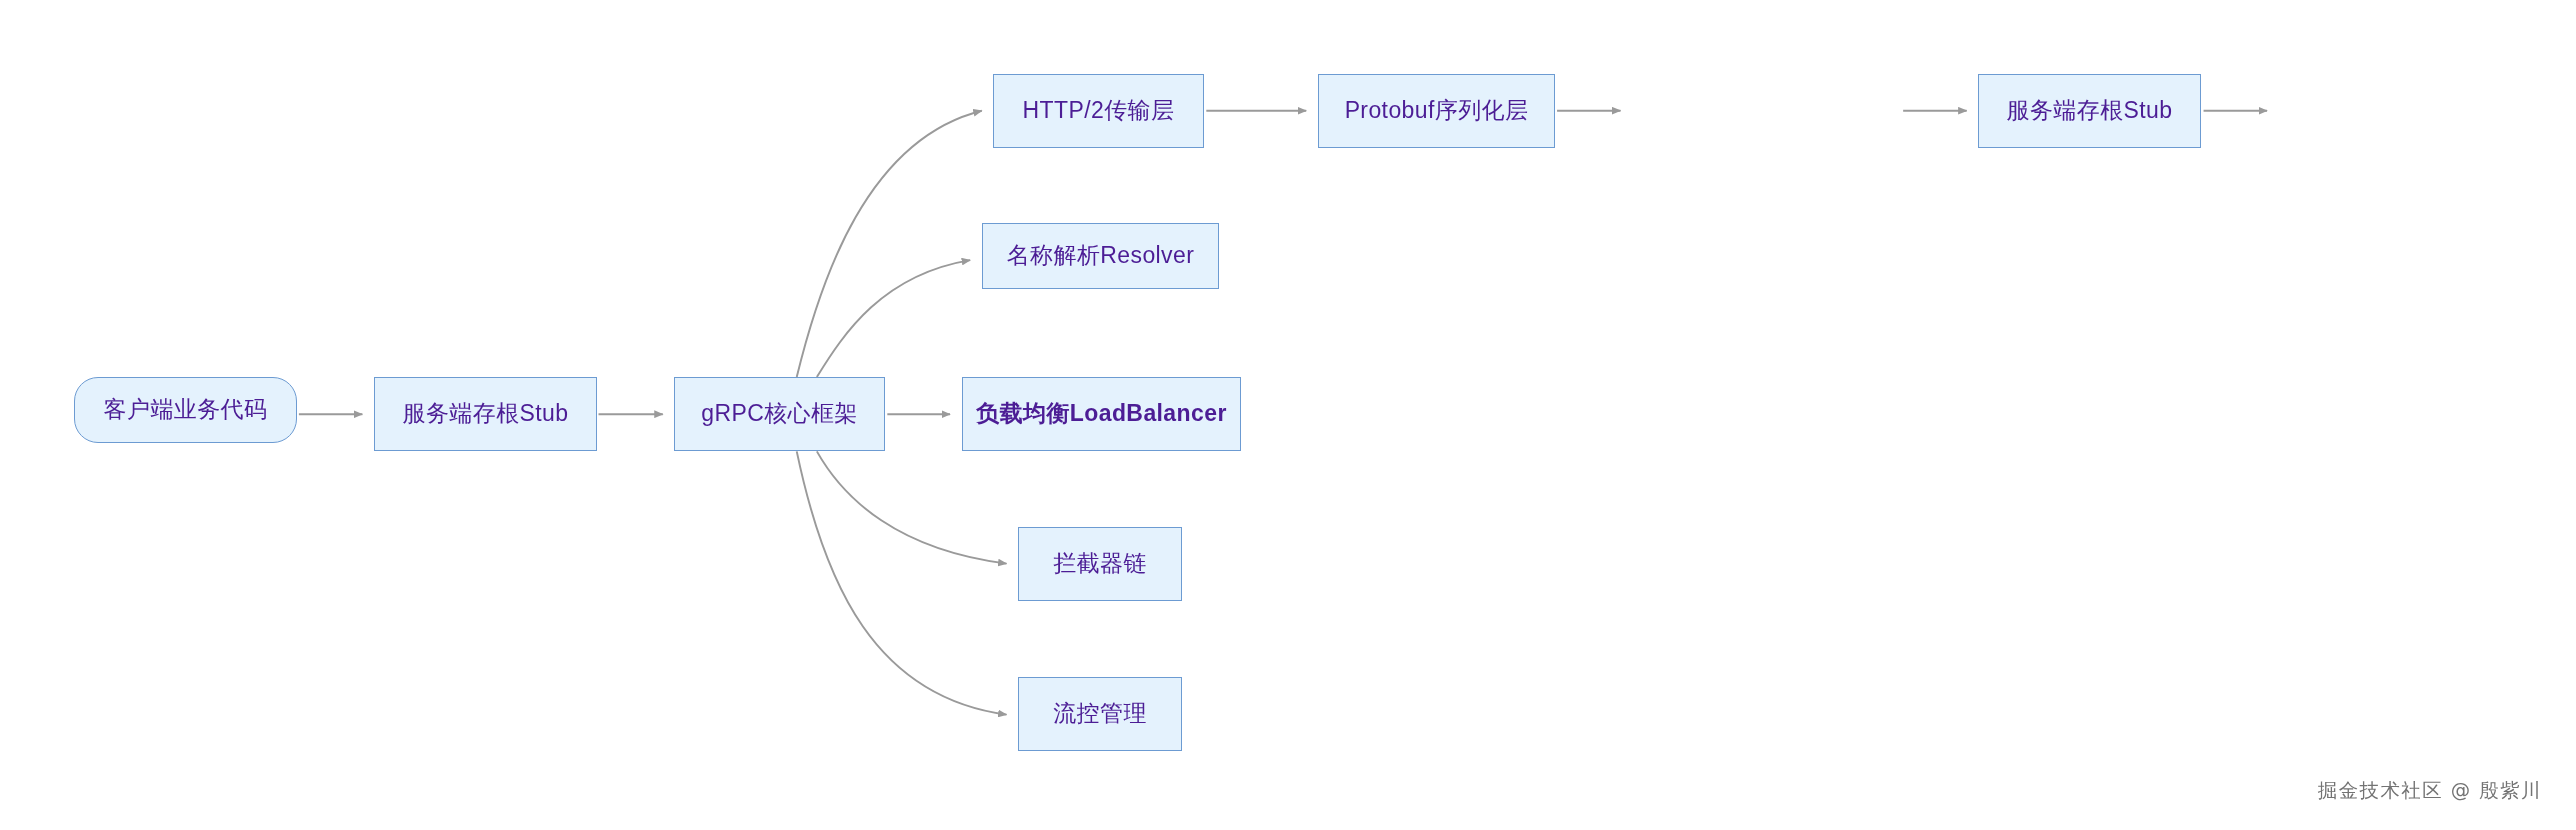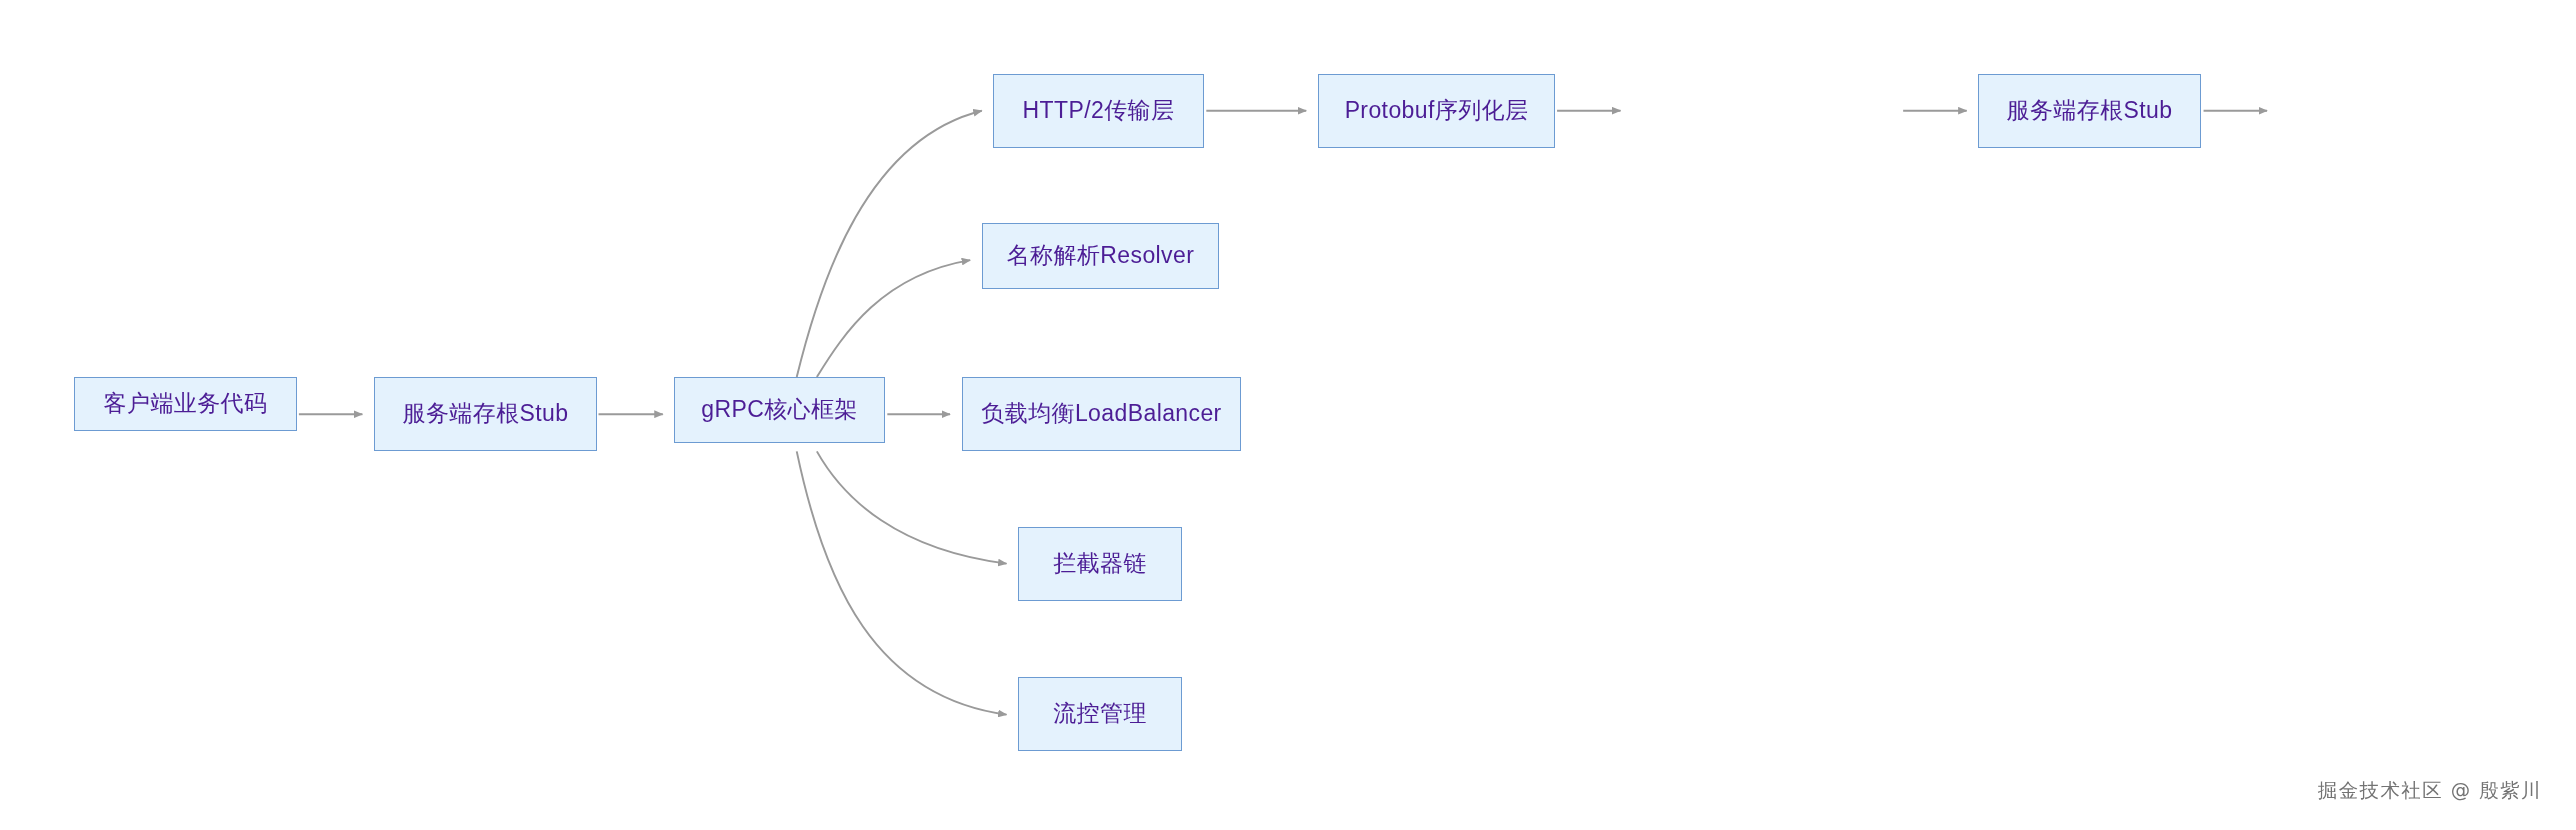--- a/index.html
+++ b/index.html
@@ -82,29 +82,29 @@
 
     <path d="M 1558 143 L 1687 143" fill="none" stroke="#9a9a9a" stroke-width="2.5" marker-end="url(#arrowhead)"></path>
 
     <path d="M 2011 143 L 2093 143" fill="none" stroke="#9a9a9a" stroke-width="2.5" marker-end="url(#arrowhead)"></path>
 
     <path d="M 2458 143 L 2540 143" fill="none" stroke="#9a9a9a" stroke-width="2.5" marker-end="url(#arrowhead)"></path>
 
     <path d="M 2846 143 L 2928 143" fill="none" stroke="#9a9a9a" stroke-width="2.5" marker-end="url(#arrowhead)"></path>
   </svg>
 
-  <div class="node" style="left:74px; top:377px; width:223px; height:54px;">
+  <div class="node" style="left:74px; top:377px; width:223px; height:66px;border-radius:24px;">
     <span class="node-label">客户端业务代码</span>
   </div>
 
   <div class="node" style="left:374px; top:377px; width:223px; height:74px;">
     <span class="node-label">服务端存根Stub</span>
   </div>
 
-  <div class="node" style="left:674px; top:377px; width:211px; height:66px;">
+  <div class="node" style="left:674px; top:377px; width:211px; height:74px;">
     <span class="node-label">gRPC核心框架</span>
   </div>
 
   <div class="node" style="left:993px; top:74px; width:211px; height:74px;">
     <span class="node-label">HTTP/2传输层</span>
   </div>
 
   <div class="node" style="left:1318px; top:74px; width:237px; height:74px;">
     <span class="node-label">Protobuf序列化层</span>
   </div>
@@ -112,21 +112,21 @@
 
   <div class="node" style="left:1978px; top:74px; width:223px; height:74px;">
     <span class="node-label">服务端存根Stub</span>
   </div>
 
 
   <div class="node" style="left:982px; top:223px; width:237px; height:66px;">
     <span class="node-label">名称解析Resolver</span>
   </div>
 
-  <div class="node" style="left:962px; top:377px; width:279px; height:74px;">
+  <div class="node" style="left:962px; top:377px; width:279px; height:74px;font-weight:bold;">
     <span class="node-label">负载均衡LoadBalancer</span>
   </div>
 
   <div class="node" style="left:1018px; top:527px; width:164px; height:74px;">
     <span class="node-label">拦截器链</span>
   </div>
 
   <div class="node" style="left:1018px; top:677px; width:164px; height:74px;">
     <span class="node-label">流控管理</span>
   </div>

